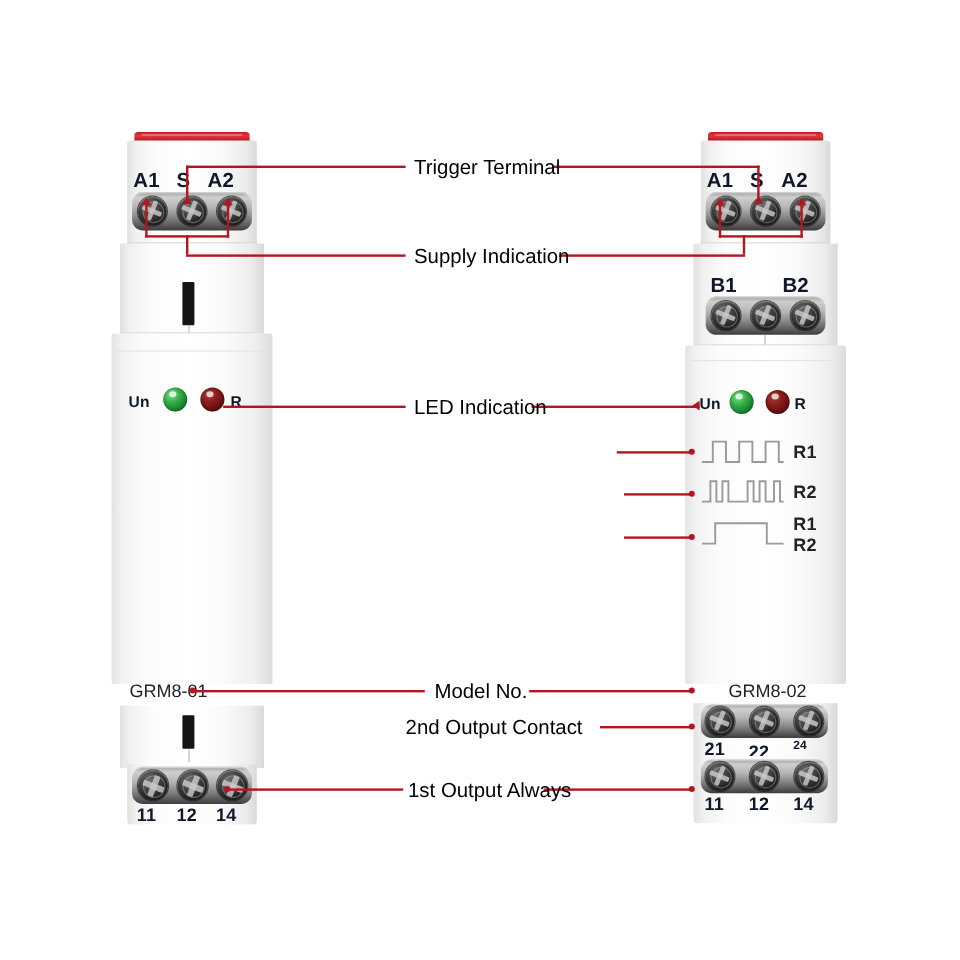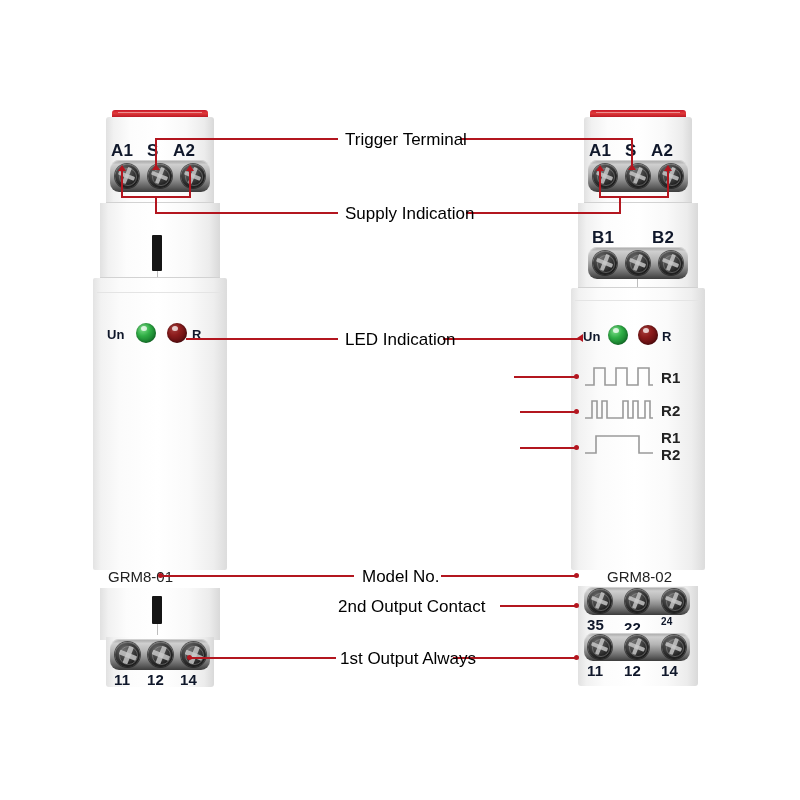--- a/index.html
+++ b/index.html
@@ -336,21 +336,21 @@
       <div class="screw" style="left:4px; top:2px; width:24px; height:24px;">
           <div class="screw-ring"></div>
         </div>
       <div class="screw" style="left:41px; top:2px; width:24px; height:24px;">
           <div class="screw-ring"></div>
         </div>
       <div class="screw" style="left:78px; top:2px; width:24px; height:24px;">
           <div class="screw-ring"></div>
         </div>
     </div>
-    <div class="dev-label" style="left:587px; top:617px; font-size:15px;">35</div>
+    <div class="dev-label" style="left:587px; top:617px; font-size:15px;">21</div>
     <div class="dev-label" style="left:624px; top:620px; font-size:15px;">22</div>
     <div class="dev-label" style="left:661px; top:617px; font-size:10px;">24</div>
 
     <div class="seg" style="left:578px; top:630px; width:120px; height:56px; border-radius:0 0 3px 3px;"></div>
     <div class="term-block" style="left:584px; top:633px; width:106px; height:28px;">
       <div class="screw" style="left:4px; top:2px; width:24px; height:24px;">
           <div class="screw-ring"></div>
         </div>
       <div class="screw" style="left:41px; top:2px; width:24px; height:24px;">
           <div class="screw-ring"></div>

